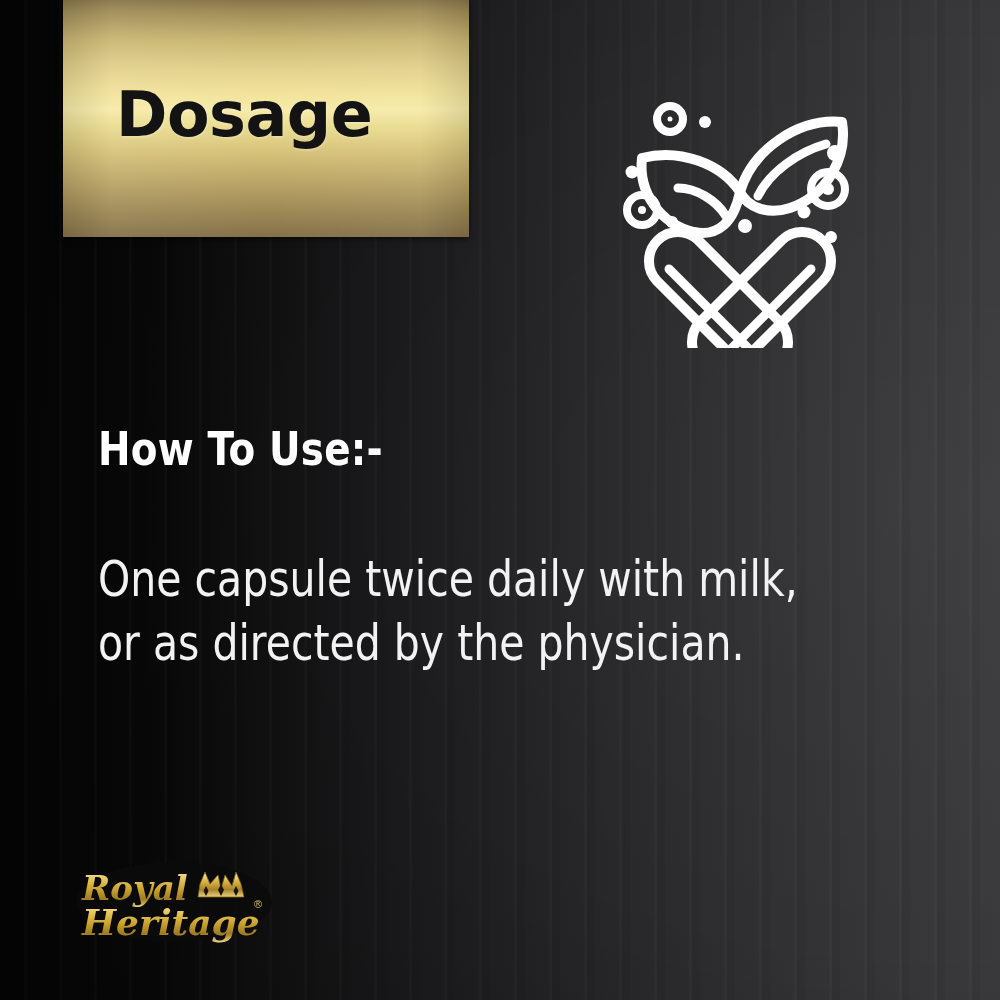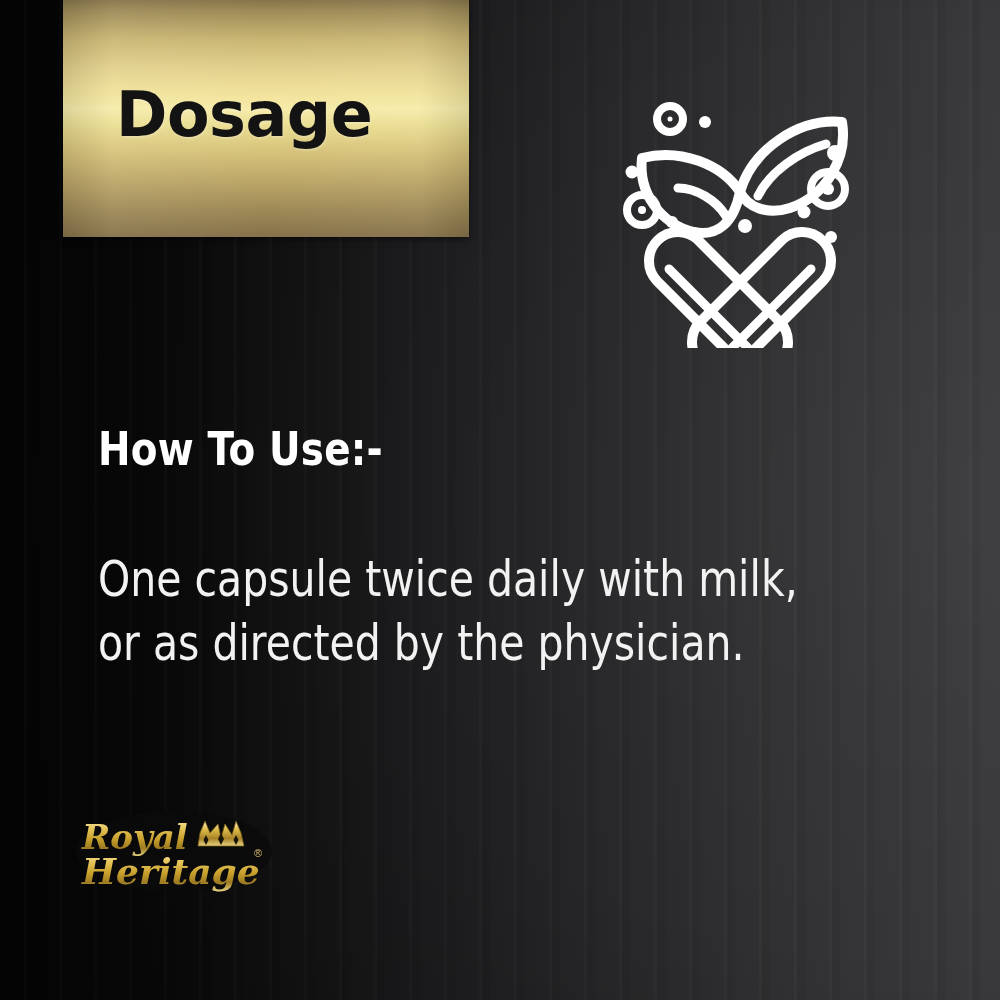--- a/index.html
+++ b/index.html
@@ -142,21 +142,21 @@
     color: #f2f2f2;
     transform: scaleX(0.93);
     transform-origin: left center;
   }
   .dosage-body .line { display: block; white-space: nowrap; }
 
   
   .brand-logo {
     position: absolute;
     left: 74px;
-    top: 805px;
+    top: 856px;
     width: 200px;
     height: 92px;
   }
   .brand-logo svg { display: block; width: 100%; height: 100%; }
 </style>
 </head>
 <body>
 
 <div class="poster">
 

